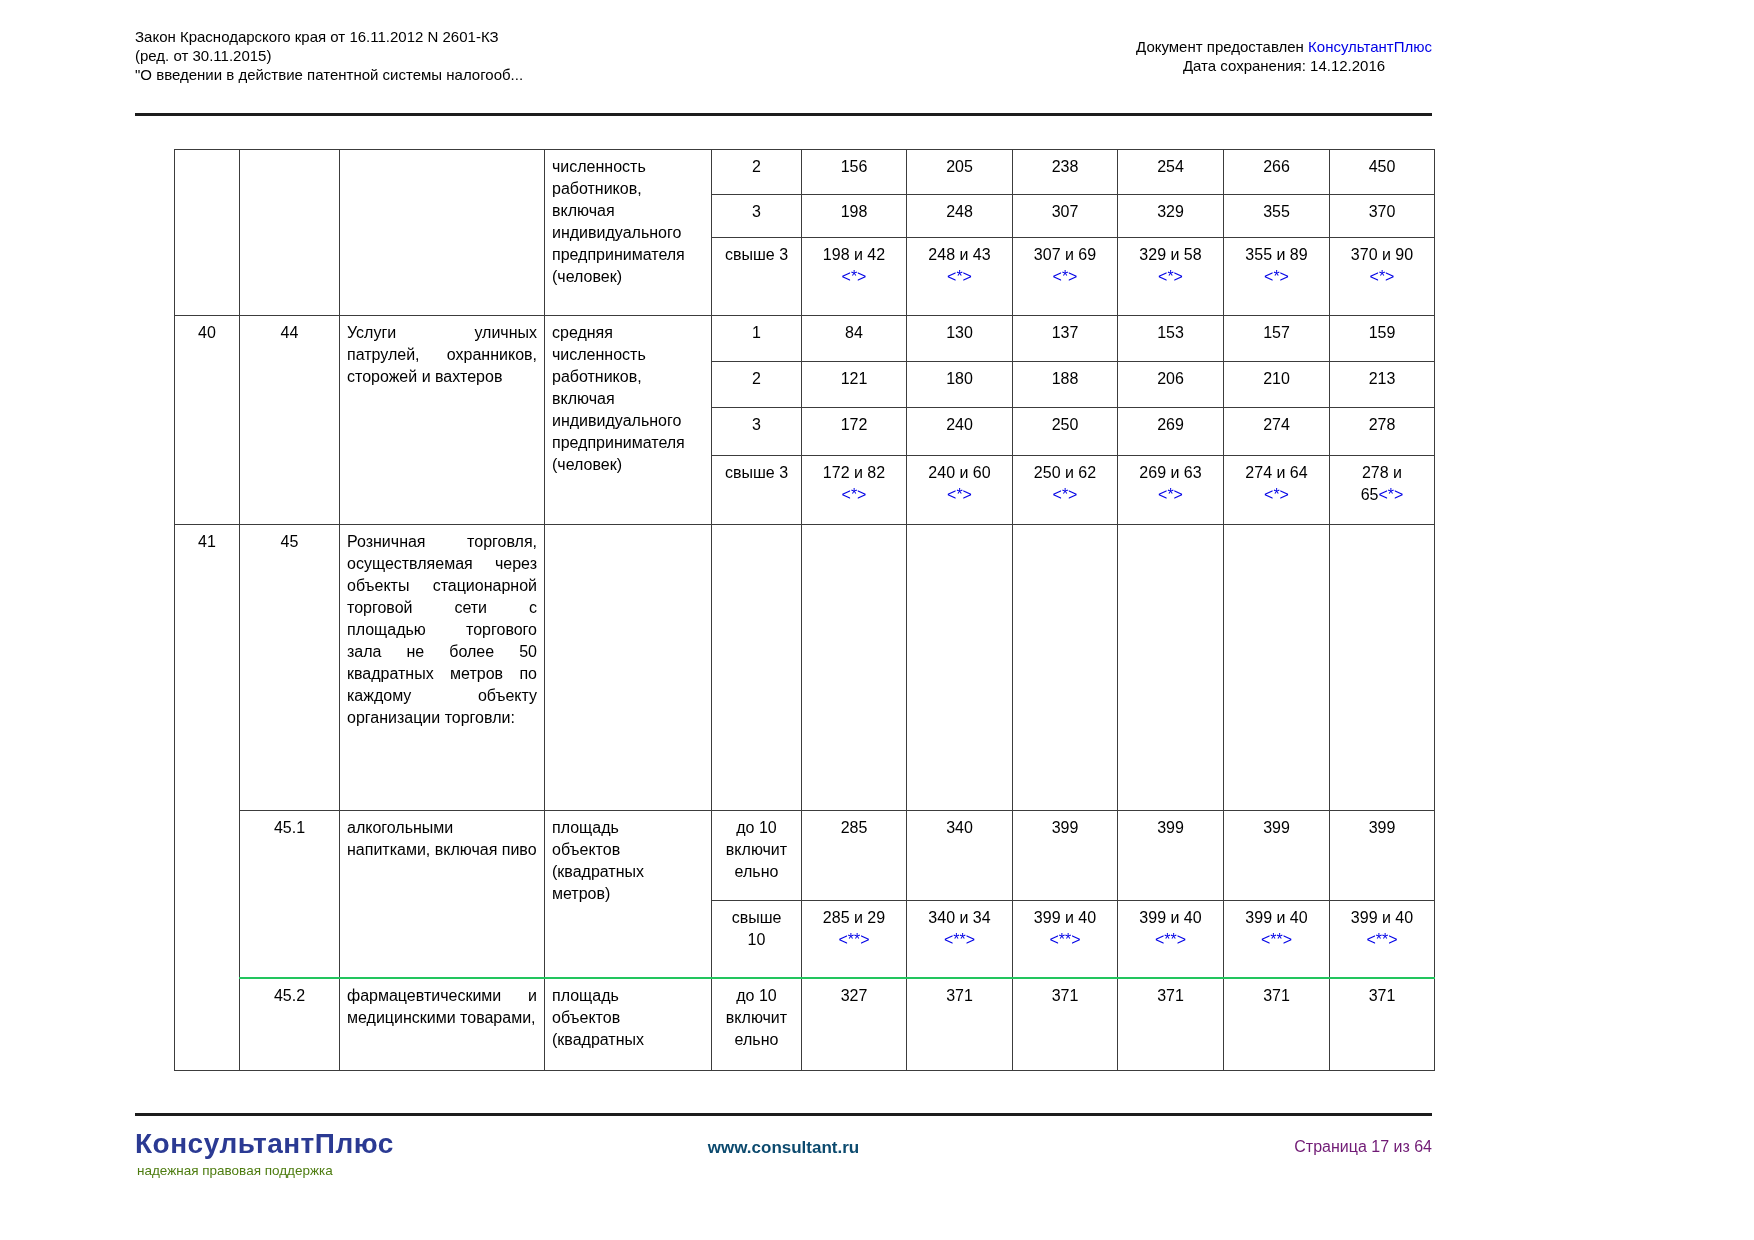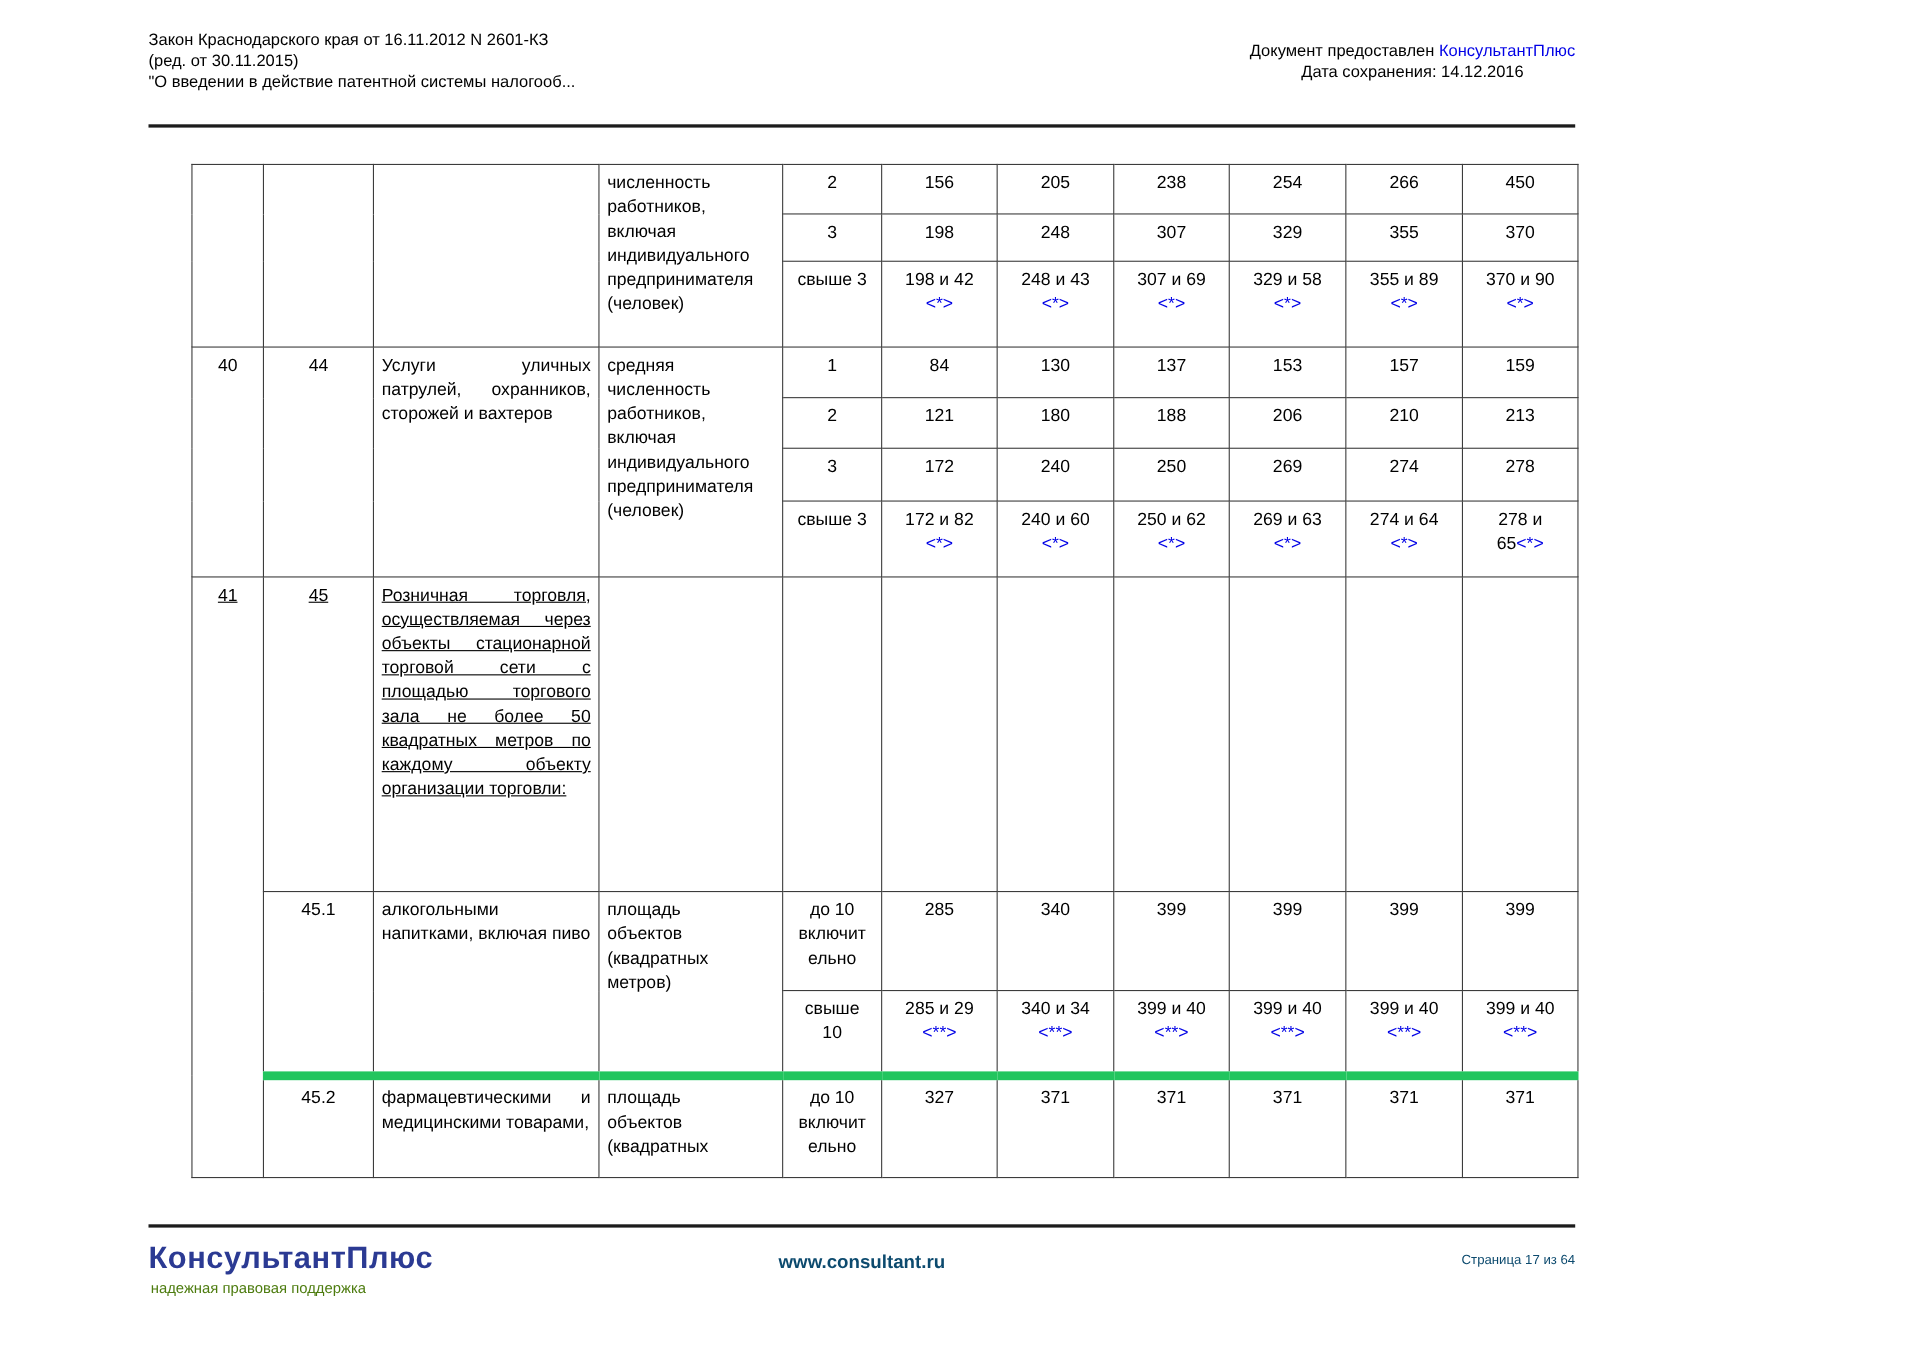--- a/index.html
+++ b/index.html
@@ -24,32 +24,32 @@
               font-size:16px; line-height:22px;margin-left:39px; }
   table.tax td { border:1px solid #3c3c3c; vertical-align:top; padding:6px 7px; }
   td.c1, td.c2, td.lbl, td.val { text-align:center; }
   td.vm { vertical-align:middle; padding-top:1px; padding-bottom:1px; }
   td.topal { vertical-align:top; padding-top:7px; }
   .pre { white-space:pre-line; }
   .just { text-align:justify; }
   .mk { color:#0000e6; cursor:pointer; }
   tr.rh45 { height:45px; } tr.rh43 { height:43px; } tr.rh78 { height:78px; }
   tr.rh46 { height:46px; } tr.rh48 { height:48px; } tr.rh69 { height:69px; }
-  tr.rh286 { height:286px;text-decoration:underline; } tr.rh90 { height:90px; } tr.rh77 { height:77px; }
+  tr.rh286 { height:286px; } tr.rh90 { height:90px; } tr.rh77 { height:77px; }
   tr.rh93 { height:93px; }
-  tr.thick-top td { border-top:8px solid #22c55e; }
+  tr.thick-top td { border-top:2px solid #22c55e; }
 
   
   .ftr { position:relative; height:100px; }
   .brand-block { position:absolute; left:0; top:12px; }
   .brand { font-size:28px; font-weight:bold; color:#2b3a93; letter-spacing:0.5px; }
   .tagline { font-size:13.5px; color:#4d7c0f; margin-top:3px; margin-left:2px; }
   .site { position:absolute; left:0; right:0; top:22px; text-align:center;
           font-size:17px; font-weight:bold; color:#0c4a6e; }
-  .page-num { position:absolute; right:0; top:22px; font-size:12px; color:#0c4a6e; }
+  .page-num { position:absolute; right:0; top:22px; font-size:16px; color:#701a75; }
 </style>
 </head>
 <body>
 
 <div class="page">
   <div class="content">
 
     <div class="hdr">
       <div class="hdr-left">
         <div>Закон Краснодарского края от 16.11.2012 N 2601-КЗ</div>

